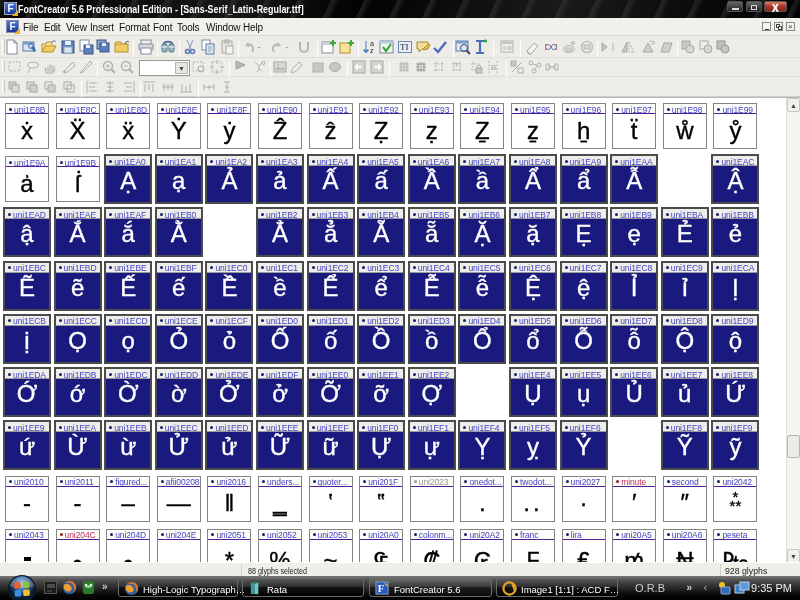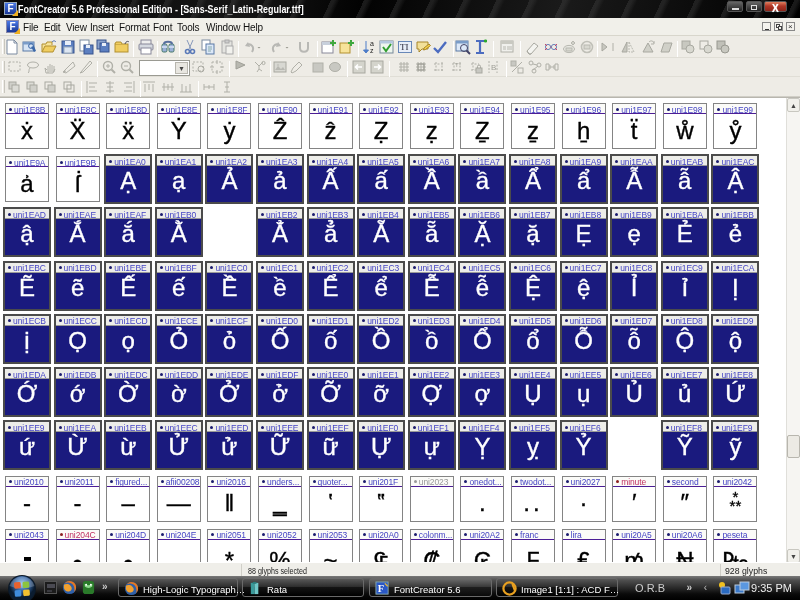--- a/index.html
+++ b/index.html
@@ -635,27 +635,20 @@
           </div>
 <div class="bs">ẩ</div>
         </div>
 <div class="cs" style="left:610.2px;top:153.2px">
 <div class="hs">
             <i style="background:#1b1b6e"></i>
             <span style="color:#4444c4">uni1EAA</span>
           </div>
 <div class="bs">Ẫ</div>
         </div>
-<div class="cs" style="left:660.8px;top:153.2px">
-<div class="hs">
-            <i style="background:#1b1b6e"></i>
-            <span style="color:#4444c4">uni1EAB</span>
-          </div>
-<div class="bs">ẫ</div>
-        </div>
 <div class="cs" style="left:711.4px;top:153.2px">
 <div class="hs">
             <i style="background:#1b1b6e"></i>
             <span style="color:#4444c4">uni1EAC</span>
           </div>
 <div class="bs">Ậ</div>
         </div>
 <div class="cs" style="left:3.0px;top:206.4px">
 <div class="hs">
             <i style="background:#1b1b6e"></i>
@@ -1019,27 +1012,20 @@
             <span style="color:#4444c4">uni1EE1</span>
           </div>
 <div class="bs">ỡ</div>
         </div>
 <div class="cs" style="left:407.8px;top:366.1px">
 <div class="hs">
             <i style="background:#1b1b6e"></i>
             <span style="color:#4444c4">uni1EE2</span>
           </div>
 <div class="bs">Ợ</div>
-        </div>
-<div class="cs" style="left:458.4px;top:366.1px">
-<div class="hs">
-            <i style="background:#1b1b6e"></i>
-            <span style="color:#4444c4">uni1EE3</span>
-          </div>
-<div class="bs">ợ</div>
         </div>
 <div class="cs" style="left:509.0px;top:366.1px">
 <div class="hs">
             <i style="background:#1b1b6e"></i>
             <span style="color:#4444c4">uni1EE4</span>
           </div>
 <div class="bs">Ụ</div>
         </div>
 <div class="cs" style="left:559.6px;top:366.1px">
 <div class="hs">

